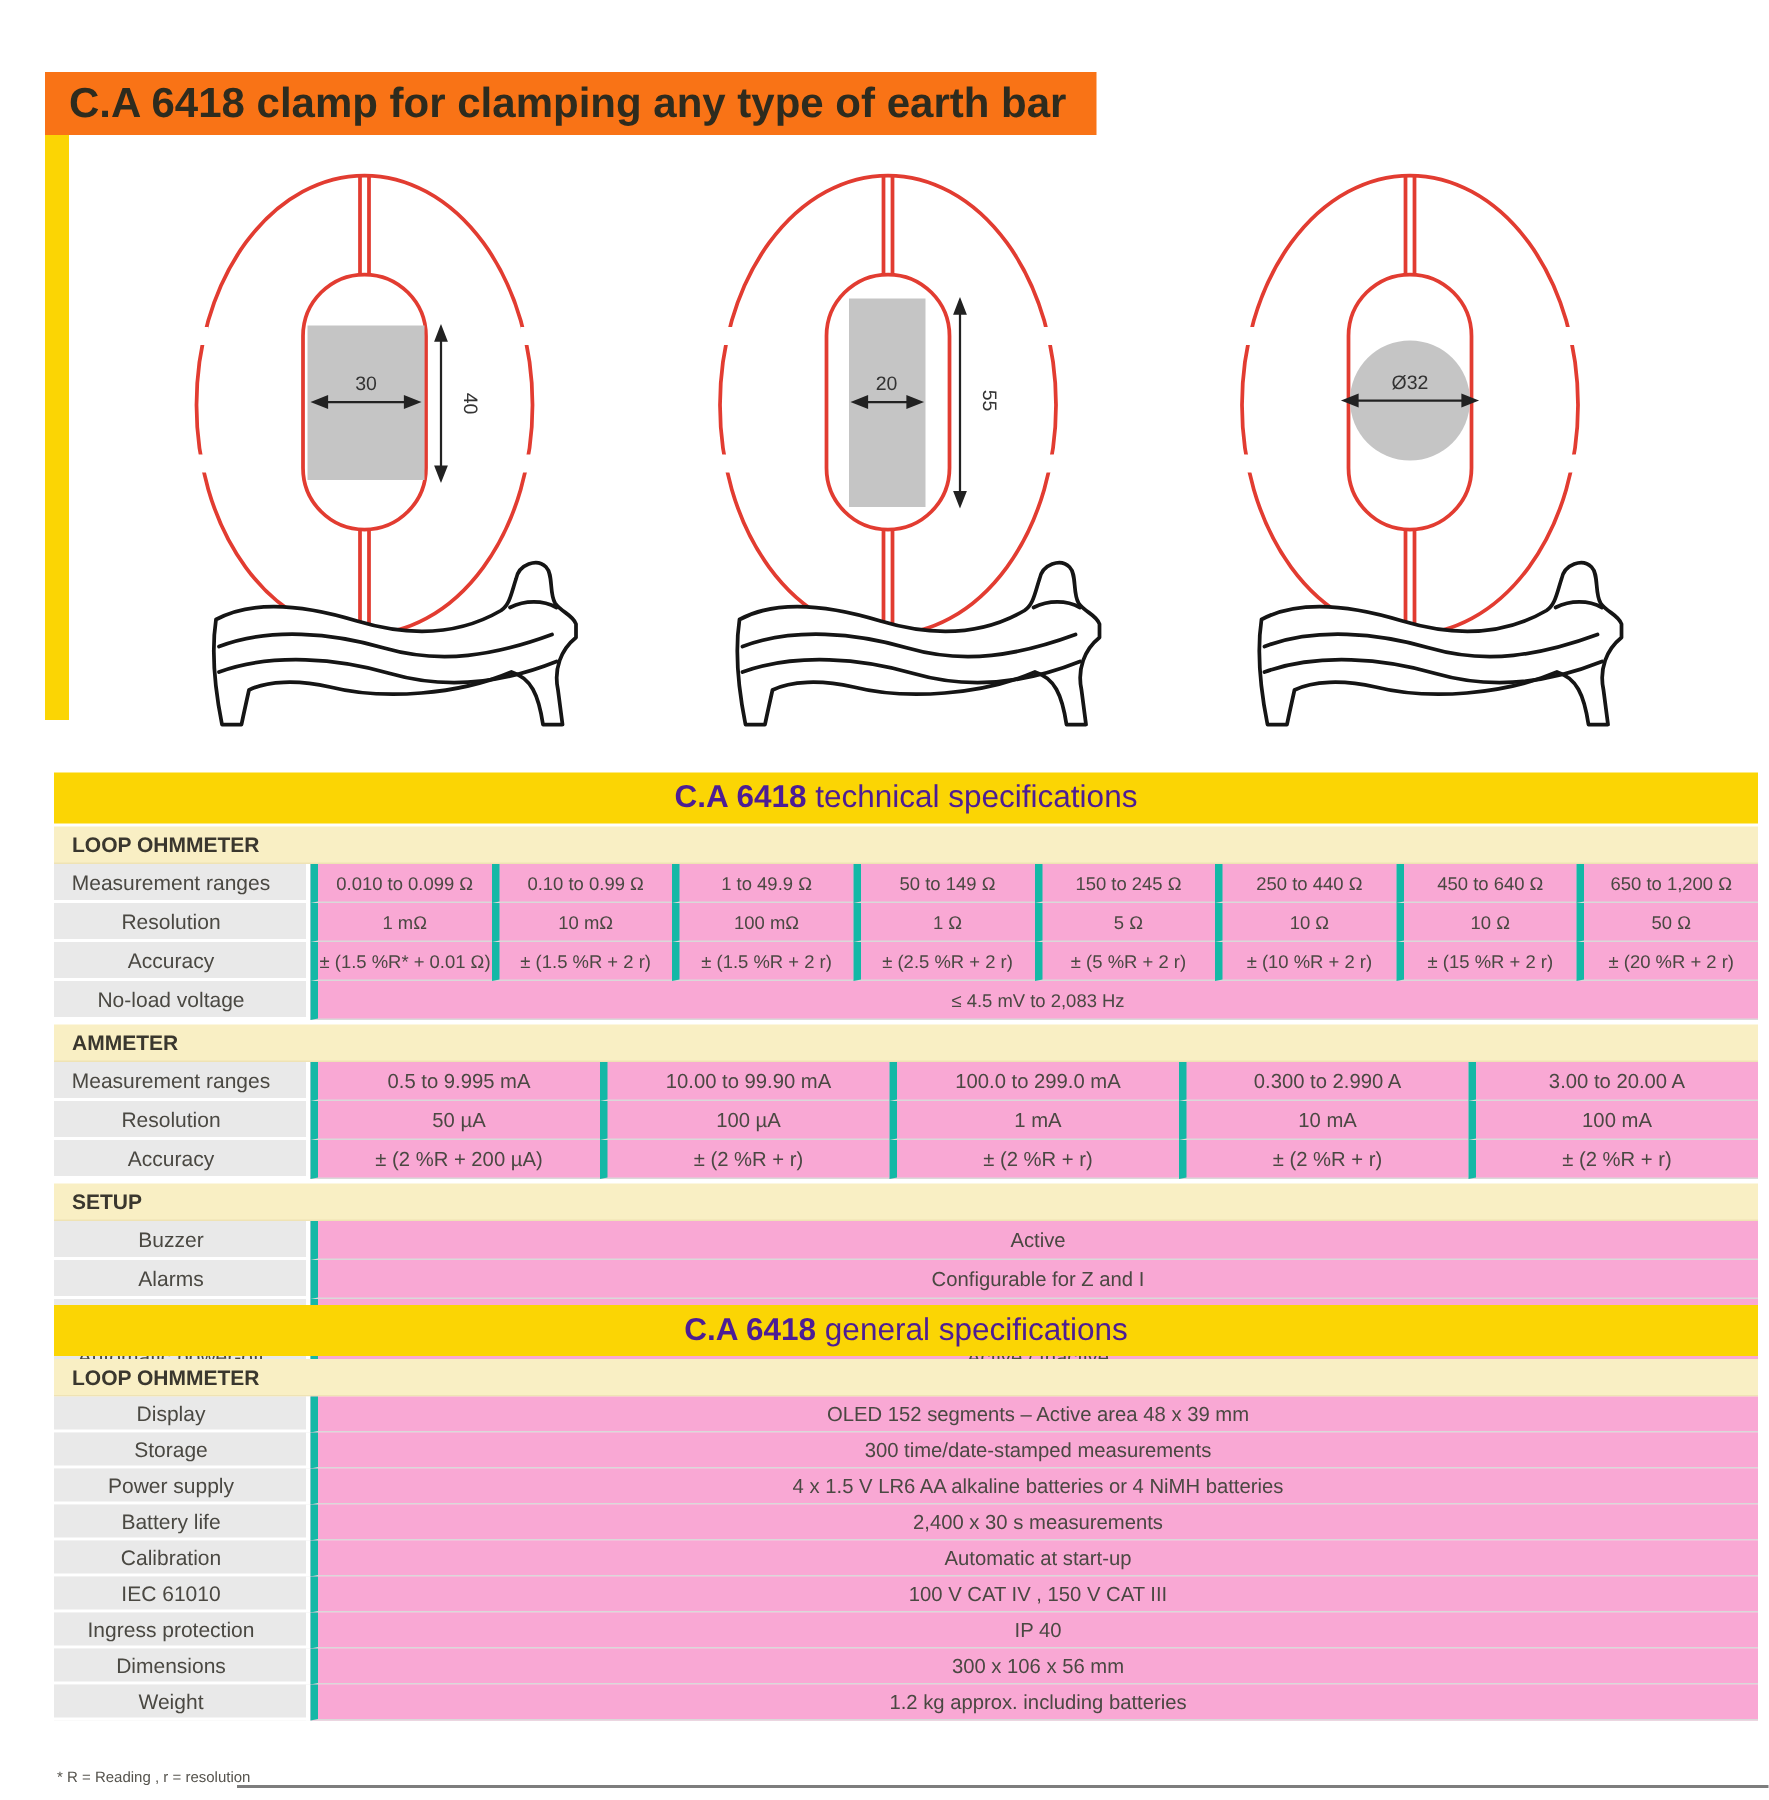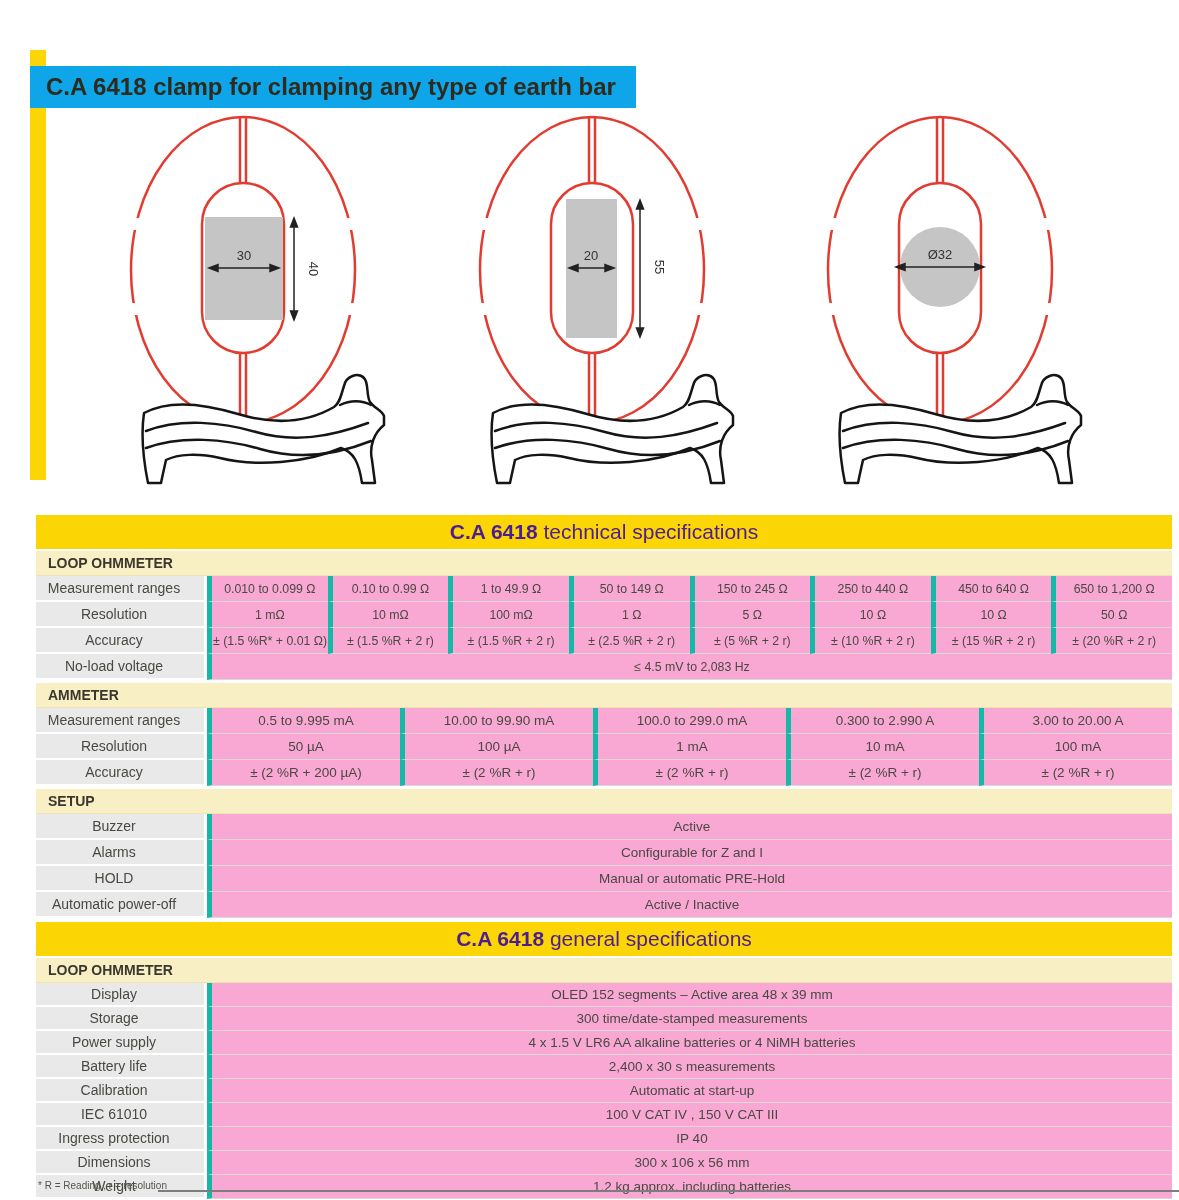--- a/index.html
+++ b/index.html
@@ -3,31 +3,30 @@
 <meta charset="utf-8">
 <style>
   html,body{margin:0;padding:0;}
   body{
     width:1179px;height:1200px;position:relative;background:#ffffff;
     font-family:"Liberation Sans",sans-serif;overflow:hidden;color:#4a4842;
   }
   
   .side-bar{position:absolute;left:30px;top:50px;width:16px;height:430px;background:#fbd504;}
   .banner{
-    position:absolute;left:30px;top:48px;height:42px;background:#0ea5e9;
-    color:#2e2b1e;font-weight:bold;font-size:24px;line-height:42px;padding:0 20px 0 16px;
+    position:absolute;left:30px;top:48px;height:42px;background:#f97316;
+    color:#2e2b1e;font-weight:bold;font-size:28px;line-height:42px;padding:0 20px 0 16px;
     white-space:nowrap;
-    margin-top:18px;
   }
   
   .clamp{position:absolute;top:95px;width:350px;height:400px;}
   #clamp1{left:68px;} #clamp2{left:417px;} #clamp3{left:765px;}
   
   .spec-block{position:absolute;left:36px;width:1136px;}
-  #tech-block{top:515px;} #general-block{top:922px;}
+  #tech-block{top:515px;} #general-block{top:870px;}
   .spec-title{
     height:34px;background:#fbd504;text-align:center;font-size:21px;line-height:34px;color:#4c1d95;
   }
   .spec-title .bold{font-weight:bold;}
   table.spec{border-collapse:separate;border-spacing:0;width:100%;table-layout:fixed;margin-top:2px;}
   table.spec.gap{margin-top:3px;}
   td.section{
     background:#f9efc4;font-weight:bold;font-size:14px;color:#3a372e;
     height:22px;padding:1px 0 1px 12px;border-bottom:1px solid #efe3b4;text-align:left;
   }

